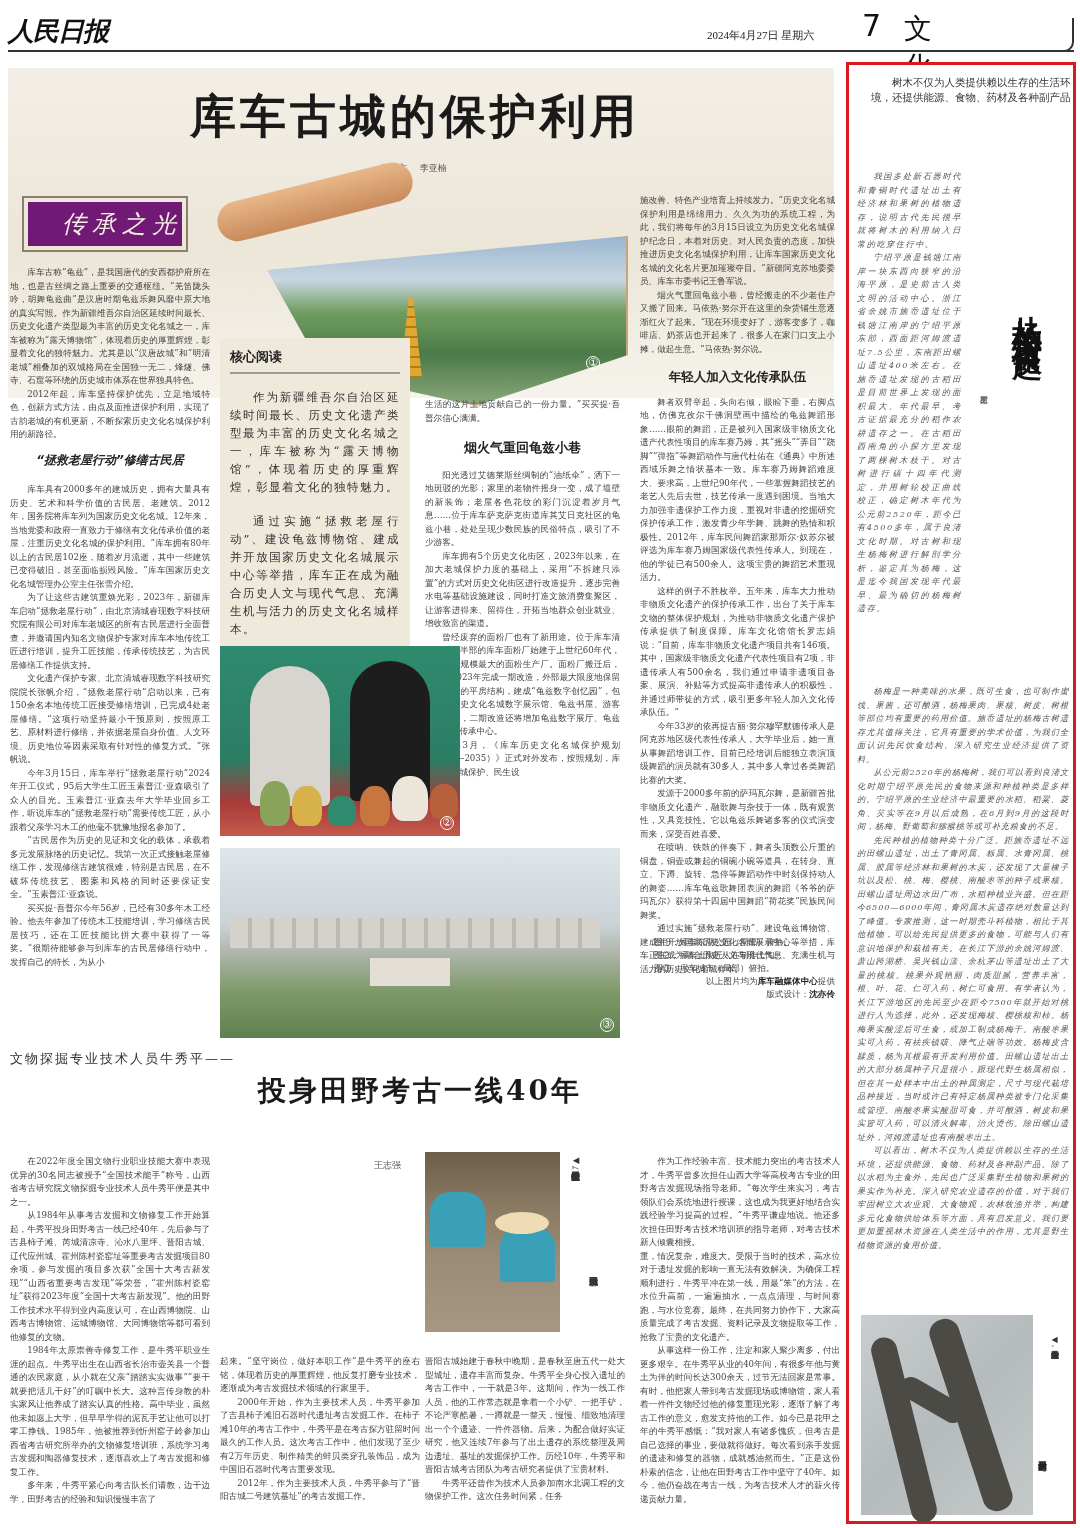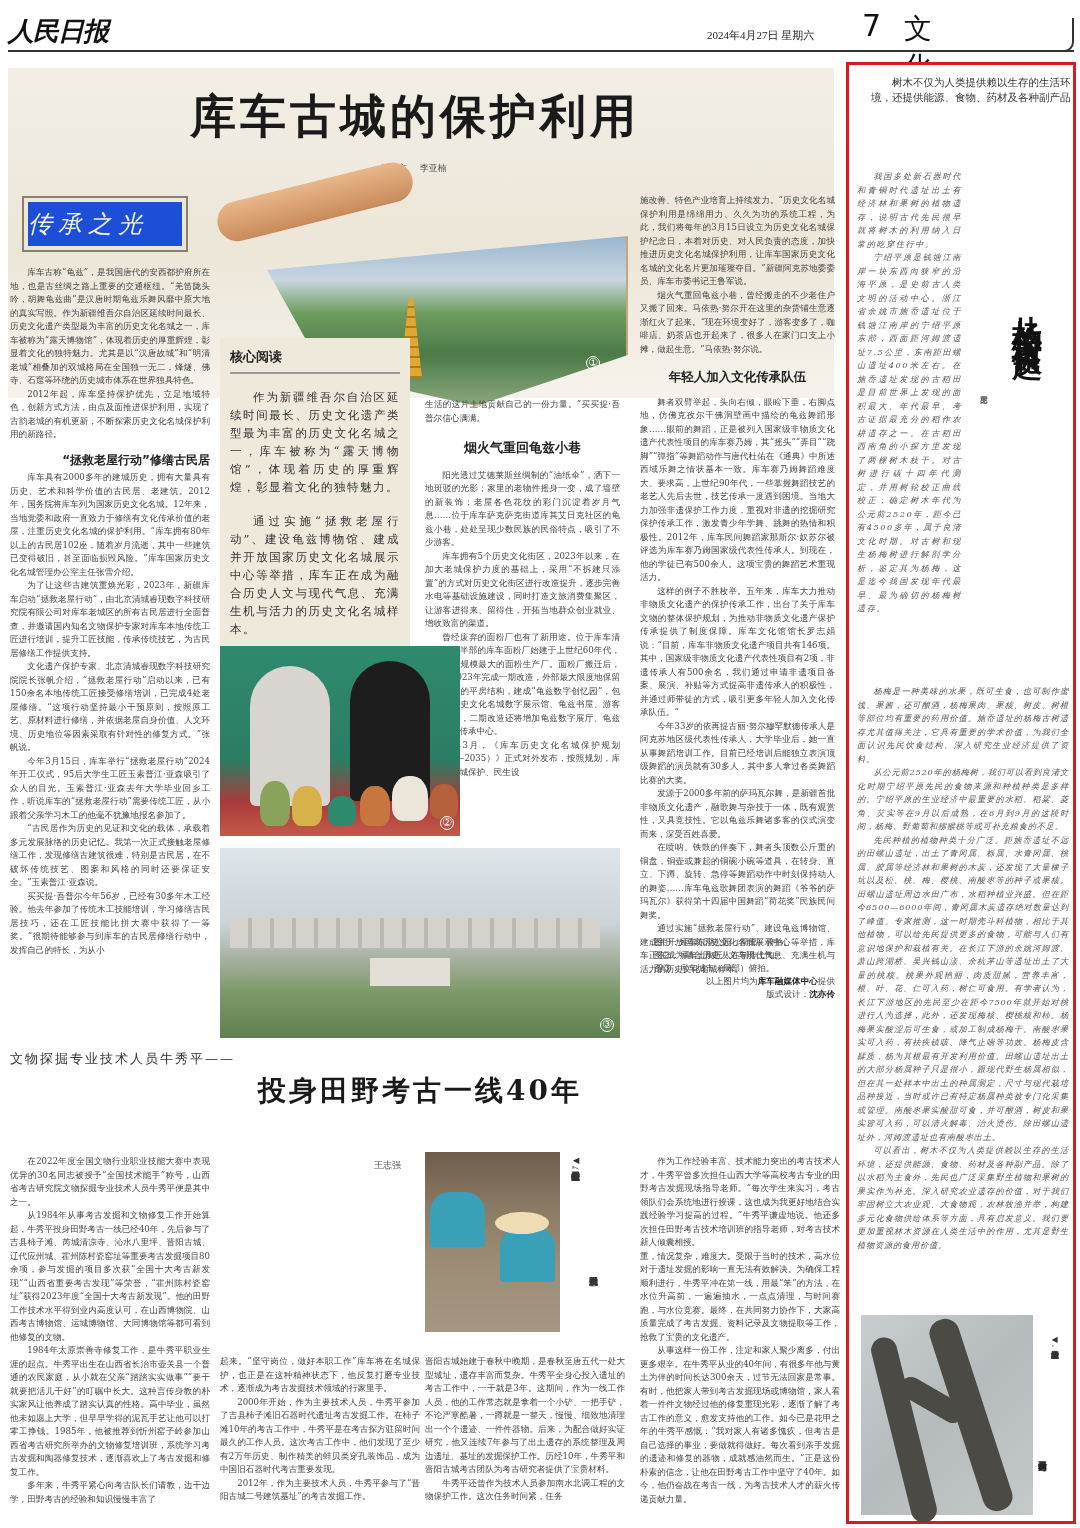--- a/index.html
+++ b/index.html
@@ -13,21 +13,21 @@
   .masthead .section { position: absolute; left: 904px; top: 10px; font-family: "DejaVu Sans", sans-serif; font-size: 28px; color: #111; letter-spacing: 2px; }
   .masthead .rule { position: absolute; left: 8px; top: 50px; width: 1066px; height: 2px; background: #333; }
   .masthead .curl { position: absolute; left: 1060px; top: 18px; width: 14px; height: 34px; border-right: 2px solid #333; border-bottom: 2px solid #333; border-bottom-right-radius: 10px; }
 
   
   .top { position: absolute; left: 0; top: 58px; width: 840px; height: 970px; }
   .top-bg { position: absolute; left: 8px; top: 10px; width: 826px; height: 330px; background: linear-gradient(180deg, #f3efe6 0%, #ece6d8 55%, #f6f3ec 100%); }
   .top-title { position: absolute; left: 190px; top: 28px; font-family: "DejaVu Sans", sans-serif; font-weight: bold; font-size: 46px; color: #1a1a1a; letter-spacing: 4px; }
   .byline-top { position: absolute; left: 380px; top: 104px; font-size: 9px; color: #555; word-spacing: 10px; }
   .stamp { position: absolute; left: 22px; top: 138px; width: 166px; height: 56px; border: 2px solid #8a7e6c; padding: 4px; }
-  .stamp-inner { width: 100%; height: 100%; background: #1d4ed8; color: #f4efe3; font-size: 24px; text-align: left; line-height: 44px; letter-spacing: 6px; font-family: "DejaVu Serif", serif; font-style: italic; }
+  .stamp-inner { width: 100%; height: 100%; background: #701a75; color: #f4efe3; font-size: 24px; text-align: right; line-height: 44px; letter-spacing: 6px; font-family: "DejaVu Serif", serif; font-style: italic; }
 
   .scroll { position: absolute; left: 218px; top: 148px; width: 410px; height: 200px; }
   .scroll-rod { position: absolute; left: 0; top: 0; width: 200px; height: 40px; background: linear-gradient(180deg, #e8b78a, #c98a5a); border-radius: 20px; transform: rotate(-14deg); transform-origin: left center; }
   .scroll-photo { position: absolute; left: 30px; top: 30px; width: 380px; height: 170px; background: linear-gradient(180deg, #9bb7d0 0%, #c9d6e2 25%, #6f9d5f 45%, #4c7a48 70%, #8aa77a 100%); clip-path: polygon(5% 20%, 100% 0, 100% 70%, 60% 100%, 20% 80%); border: 2px solid #c9a47a; }
   .pagoda { position: absolute; left: 150px; top: 60px; width: 22px; height: 80px; background: repeating-linear-gradient(180deg, #e0a830 0 8px, #b27a18 8px 10px); clip-path: polygon(40% 0, 60% 0, 100% 100%, 0 100%); }
   .photo-num { position: absolute; font-family: "DejaVu Sans", sans-serif; font-size: 11px; color: #fff; width: 14px; height: 14px; border: 1px solid #fff; border-radius: 50%; text-align: center; line-height: 12px; }
 
   .col { position: absolute; font-size: 8.6px; line-height: 13.5px; color: #444; text-align: justify; }
   .col p { text-indent: 2em; margin-bottom: 0; }
   .subhead { font-family: "DejaVu Sans", sans-serif; font-weight: bold; color: #222; }
@@ -97,21 +97,21 @@
     <div class="scroll-photo">
       <div class="pagoda"></div>
     </div>
     <div class="scroll-rod"></div>
     <div class="photo-num" style="left:368px; top:150px;">①</div>
   </div>
 
   <div class="col" style="left:10px; top:208px; width:200px;">
     <p>库车古称“龟兹”，是我国唐代的安西都护府所在地，也是古丝绸之路上重要的交通枢纽。“羌笛陇头吟，胡舞龟兹曲”是汉唐时期龟兹乐舞风靡中原大地的真实写照。作为新疆维吾尔自治区延续时间最长、历史文化遗产类型最为丰富的历史文化名城之一，库车被称为“露天博物馆”，体现着历史的厚重辉煌，彰显着文化的独特魅力。尤其是以“汉唐故城”和“明清老城”相叠加的双城格局在全国独一无二，烽燧、佛寺、石窟等环绕的历史城市体系在世界独具特色。</p>
     <p>2012年起，库车坚持保护优先，立足地域特色，创新方式方法，由点及面推进保护利用，实现了古韵老城的有机更新，不断探索历史文化名城保护利用的新路径。</p>
-    <div class="subhead" style="font-size:12px; margin:12px 0 4px; text-align:right;">“拯救老屋行动”修缮古民居</div>
+    <div class="subhead" style="font-size:12px; margin:12px 0 16px; text-align:center;font-style:italic;">“拯救老屋行动”修缮古民居</div>
     <p>库车具有2000多年的建城历史，拥有大量具有历史、艺术和科学价值的古民居、老建筑。2012年，国务院将库车列为国家历史文化名城。12年来，当地党委和政府一直致力于修缮有文化传承价值的老屋，注重历史文化名城的保护利用。“库车拥有80年以上的古民居102座，随着岁月流逝，其中一些建筑已变得破旧，甚至面临损毁风险。”库车国家历史文化名城管理办公室主任张雪介绍。</p>
     <p>为了让这些古建筑重焕光彩，2023年，新疆库车启动“拯救老屋行动”，由北京清城睿现数字科技研究院有限公司对库车老城区的所有古民居进行全面普查，并邀请国内知名文物保护专家对库车本地传统工匠进行培训，提升工匠技能，传承传统技艺，为古民居修缮工作提供支持。</p>
     <p>文化遗产保护专家、北京清城睿现数字科技研究院院长张帆介绍，“拯救老屋行动”启动以来，已有150余名本地传统工匠接受修缮培训，已完成4处老屋修缮。“这项行动坚持最小干预原则，按照原工艺、原材料进行修缮，并依据老屋自身价值、人文环境、历史地位等因素采取有针对性的修复方式。”张帆说。</p>
     <p>今年3月15日，库车举行“拯救老屋行动”2024年开工仪式，95后大学生工匠玉素普江·亚森吸引了众人的目光。玉素普江·亚森去年大学毕业回乡工作，听说库车的“拯救老屋行动”需要传统工匠，从小跟着父亲学习木工的他毫不犹豫地报名参加了。</p>
     <p>“古民居作为历史的见证和文化的载体，承载着多元发展脉络的历史记忆。我第一次正式接触老屋修缮工作，发现修缮古建筑很难，特别是古民居，在不破坏传统技艺、图案和风格的同时还要保证安全。”玉素普江·亚森说。</p>
     <p>买买提·吾普尔今年56岁，已经有30多年木工经验。他去年参加了传统木工技能培训，学习修缮古民居技巧，还在工匠技能比拼大赛中获得了一等奖。“很期待能够参与到库车的古民居修缮行动中，发挥自己的特长，为从小</p>
   </div>
 
   <div class="core-box">
     <div class="core-title">核心阅读</div>
@@ -178,21 +178,21 @@
 <div class="byline-bottom">王志强</div>
 
 <div class="col" style="left:10px; top:1155px; width:200px;">
   <p>在2022年度全国文物行业职业技能大赛中表现优异的30名同志被授予“全国技术能手”称号，山西省考古研究院文物探掘专业技术人员牛秀平便是其中之一。</p>
   <p>从1984年从事考古发掘和文物修复工作开始算起，牛秀平投身田野考古一线已经40年，先后参与了吉县柿子滩、芮城清凉寺、沁水八里坪、晋阳古城、辽代应州城、霍州陈村瓷窑址等重要考古发掘项目80余项，参与发掘的项目多次获“全国十大考古新发现”“山西省重要考古发现”等荣誉，“霍州陈村瓷窑址”获得2023年度“全国十大考古新发现”。他的田野工作技术水平得到业内高度认可，在山西博物院、山西考古博物馆、运城博物馆、大同博物馆等都可看到他修复的文物。</p>
   <p>1984年太原崇善寺修复工作，是牛秀平职业生涯的起点。牛秀平出生在山西省长治市壶关县一个普通的农民家庭，从小就在父亲“踏踏实实做事”“要干就要把活儿干好”的叮嘱中长大。这种言传身教的朴实家风让他养成了踏实认真的性格。高中毕业，虽然他未如愿上大学，但早早学得的泥瓦手艺让他可以打零工挣钱。1985年，他被推荐到忻州窑子岭参加山西省考古研究所举办的文物修复培训班，系统学习考古发掘和陶器修复技术，逐渐喜欢上了考古发掘和修复工作。</p>
   <p>多年来，牛秀平紧心向考古队长们请教，边干边学，田野考古的经验和知识慢慢丰富了</p>
 </div>
 
 <div class="col" style="left:220px; top:1355px; width:200px;">
-  <p style="text-indent:0">起来。“坚守岗位，做好本职工作”库车将在名城保护，也正是在这种精神状态下，他反复打磨专业技术，逐渐成为考古发掘技术领域的行家里手。</p>
+  <p style="text-indent:0">起来。“坚守岗位，做好本职工作”是牛秀平的座右铭，体现着历史的厚重辉煌，他反复打磨专业技术，逐渐成为考古发掘技术领域的行家里手。</p>
   <p>2000年开始，作为主要技术人员，牛秀平参加了吉县柿子滩旧石器时代遗址考古发掘工作。在柿子滩10年的考古工作中，牛秀平是在考古探方驻留时间最久的工作人员。这次考古工作中，他们发现了至少有2万年历史、制作精美的蚌贝类穿孔装饰品，成为中国旧石器时代考古重要发现。</p>
   <p>2012年，作为主要技术人员，牛秀平参与了“晋阳古城二号建筑基址”的考古发掘工作。</p>
 </div>
 
 <div class="photo-dig">
   <div class="digger" style="left:5px; top:40px; width:55px; height:55px;"></div>
   <div class="digger" style="left:75px; top:75px; width:55px; height:55px;"></div>
   <div class="hat" style="left:70px; top:60px;"></div>
 </div>
 <div class="vcap" style="left:570px; top:1155px; height:170px;">◀牛秀平（左二）带领学生在蒲州故城遗址进行考古工作。</div>

